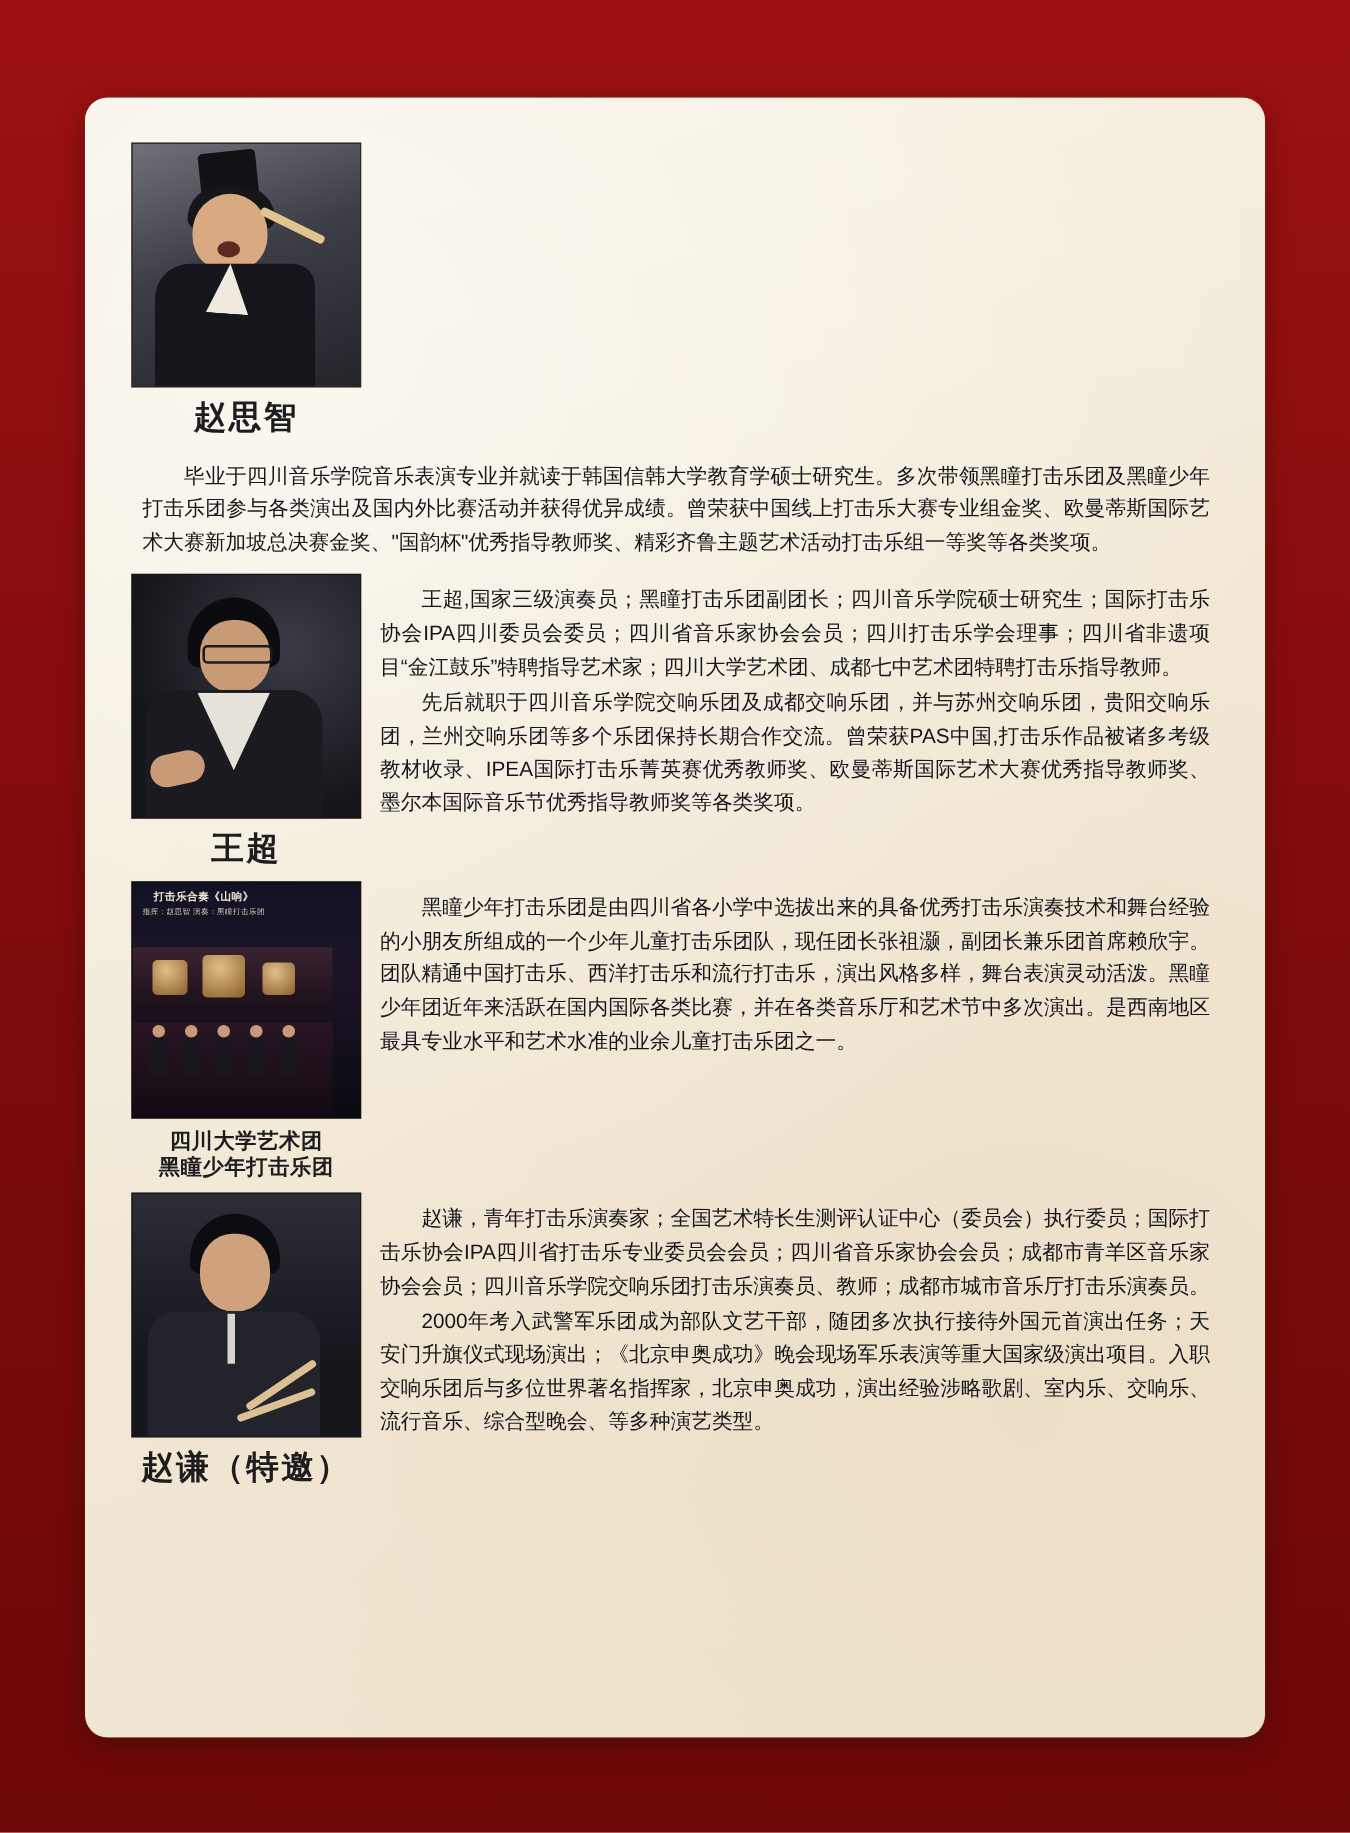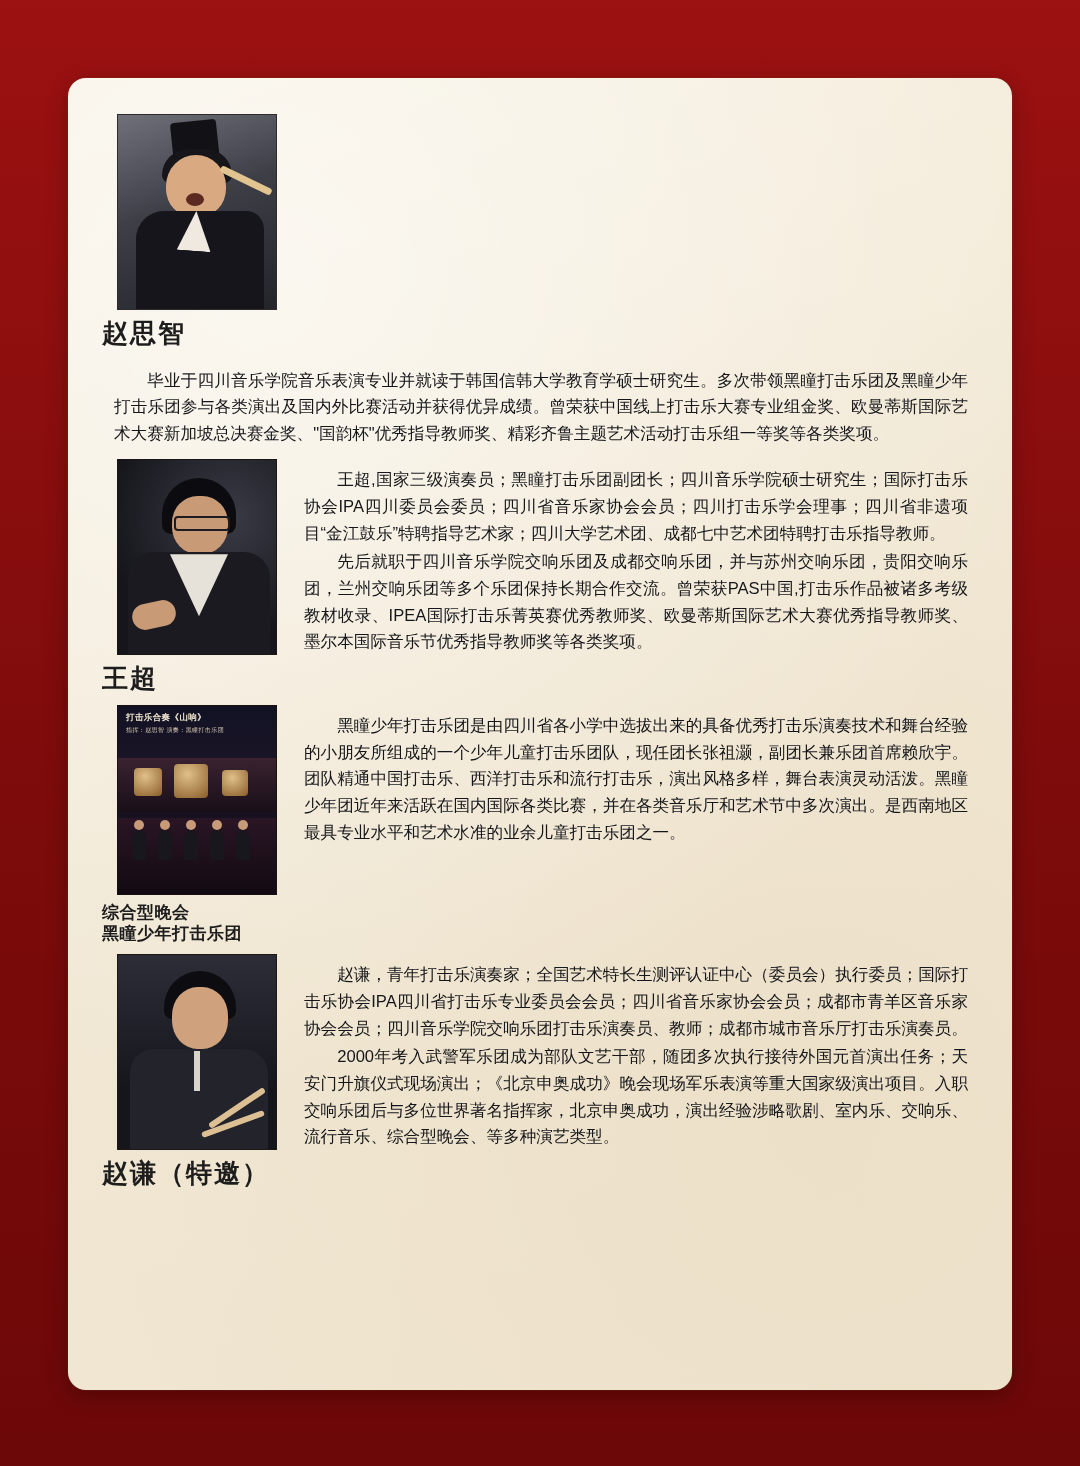--- a/index.html
+++ b/index.html
@@ -38,23 +38,24 @@
     overflow: hidden;
   }
   .entry {
     display: flex;
     align-items: flex-start;
     margin-bottom: 10px;
   }
   .photo-col {
     width: 190px;
     flex: 0 0 190px;
+    text-align: center;
   }
   .photo {
-    width: 160px;
+    width: 184px;
     margin: 0 auto;
     border: 1px solid rgba(60,40,20,0.25);
     box-sizing: border-box;
     position: relative;
     overflow: hidden;
   }
   .name {
     font-size: 26px;
     font-weight: bold;
     color: #1d1d1d;
@@ -209,21 +210,21 @@
             </span>
           <span class="k" style="left:118px">
               <i></i>
             </span>
           <span class="caption">
             <b>打击乐合奏《山响》</b>
             <em>指挥：赵思智  演奏：黑瞳打击乐团</em>
           </span>
         </div>
         <div class="name small">
-          <div>综合型晚会</div>
+          <div>四川大学艺术团</div>
           <div>黑瞳少年打击乐团</div>
         </div>
       </div>
       <div class="text-col">
         <p class="para">黑瞳少年打击乐团是由四川省各小学中选拔出来的具备优秀打击乐演奏技术和舞台经验的小朋友所组成的一个少年儿童打击乐团队，现任团长张祖灏，副团长兼乐团首席赖欣宇。团队精通中国打击乐、西洋打击乐和流行打击乐，演出风格多样，舞台表演灵动活泼。黑瞳少年团近年来活跃在国内国际各类比赛，并在各类音乐厅和艺术节中多次演出。是西南地区最具专业水平和艺术水准的业余儿童打击乐团之一。</p>
       </div>
     </div>
 
     <div class="entry">
       <div class="photo-col">

